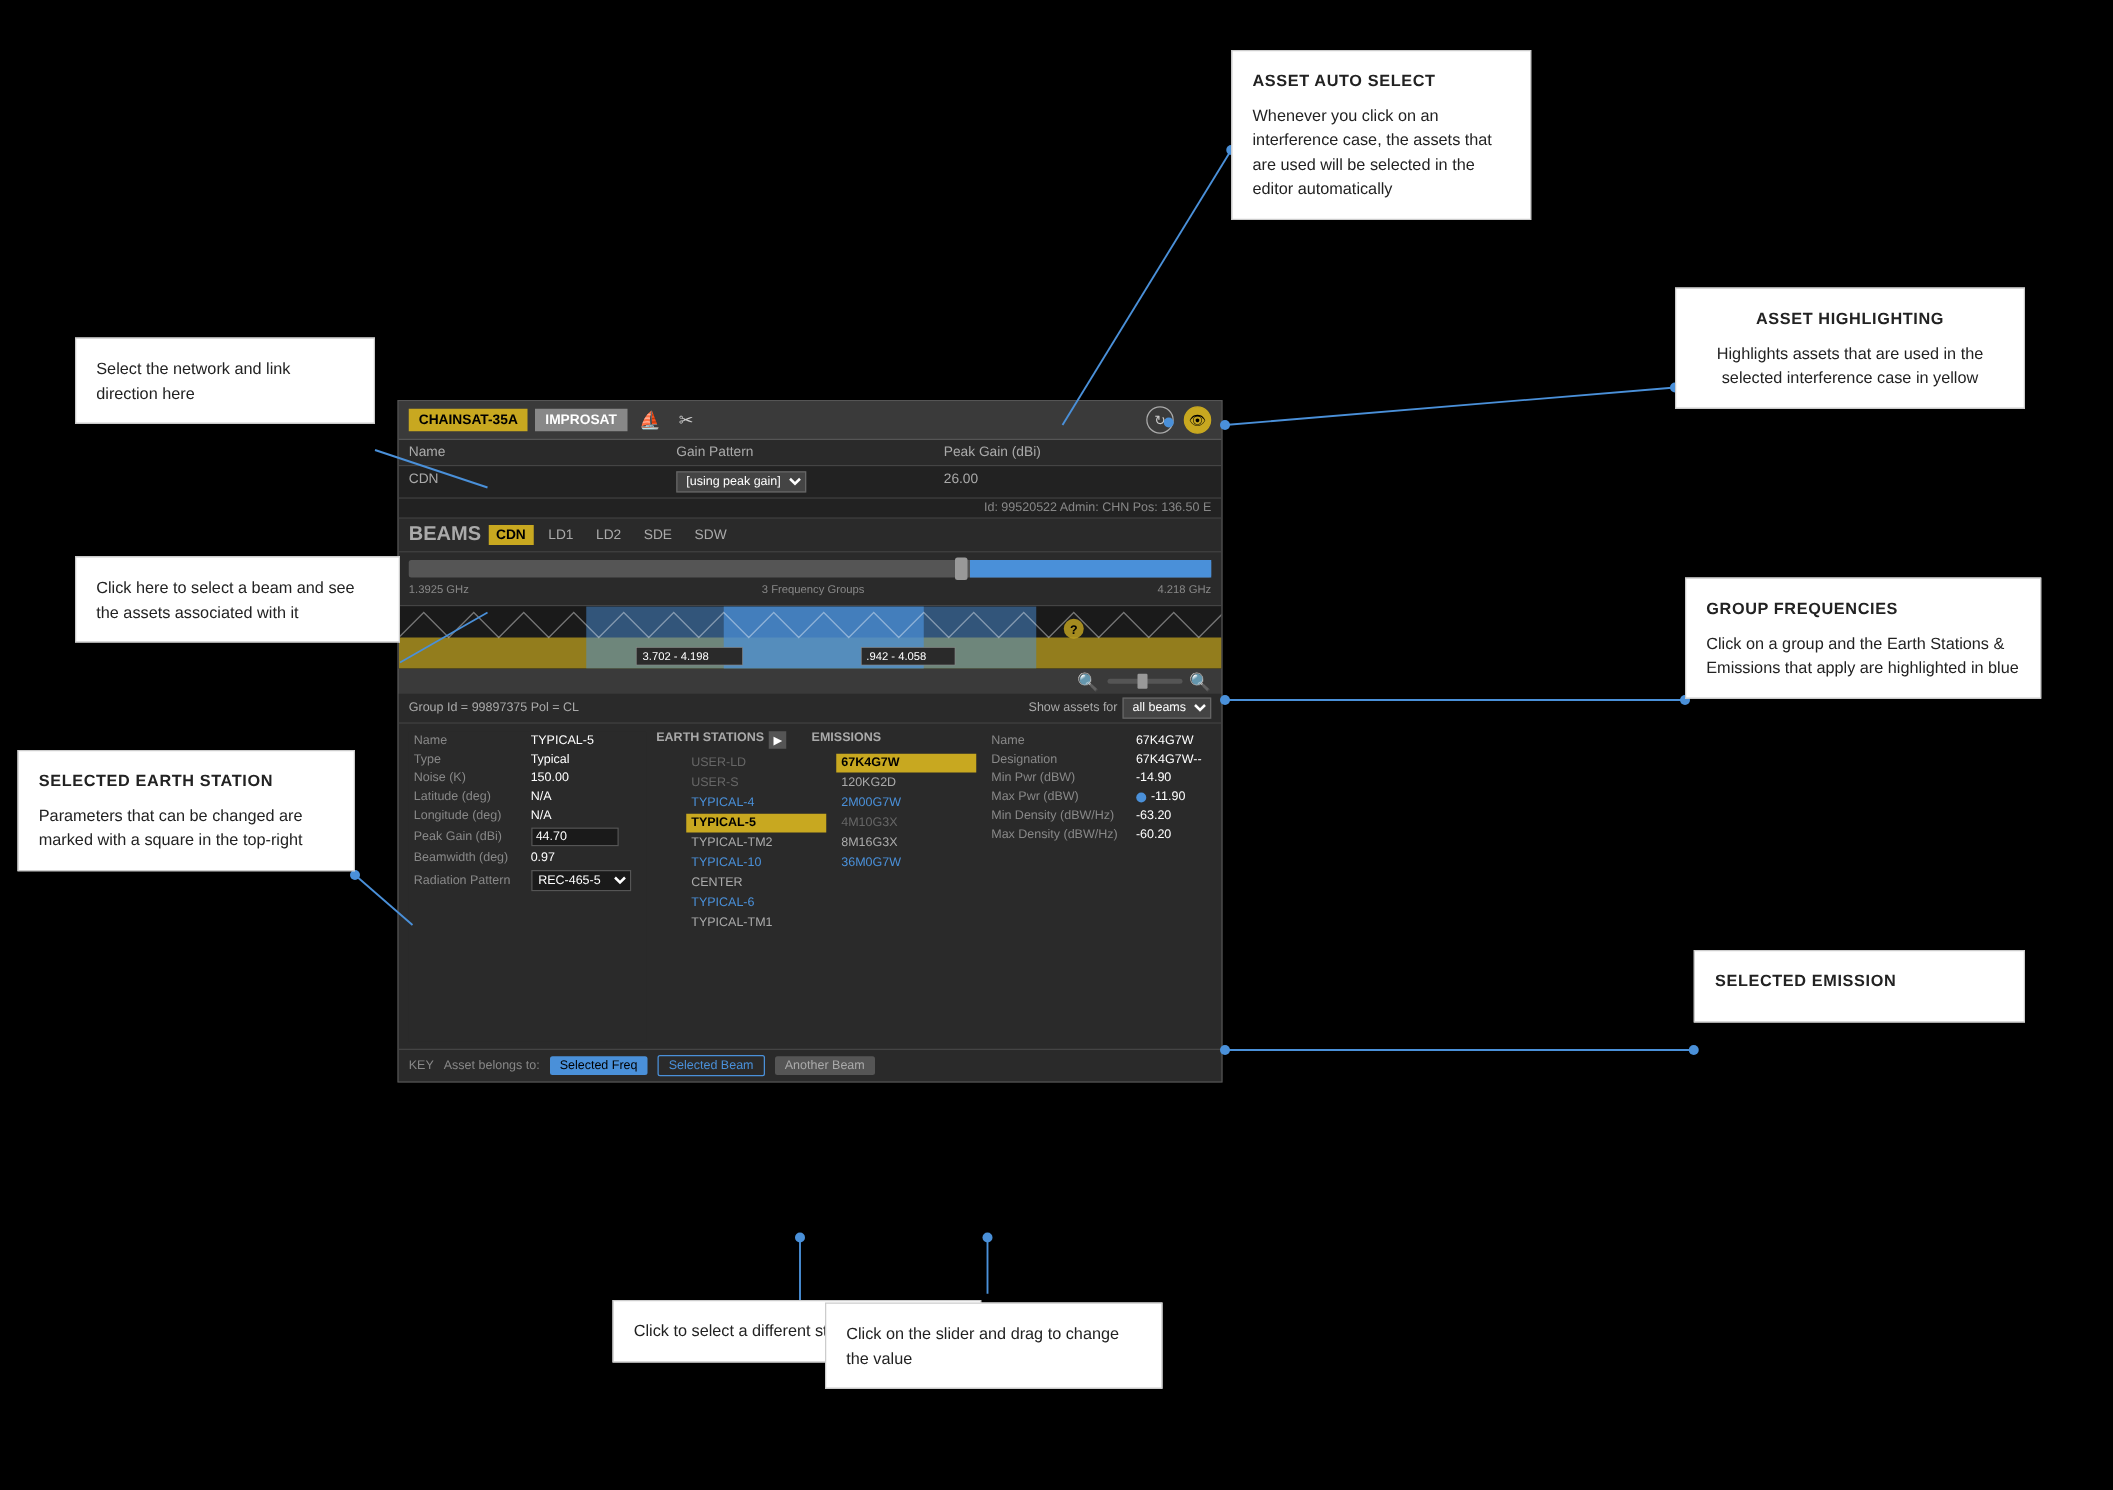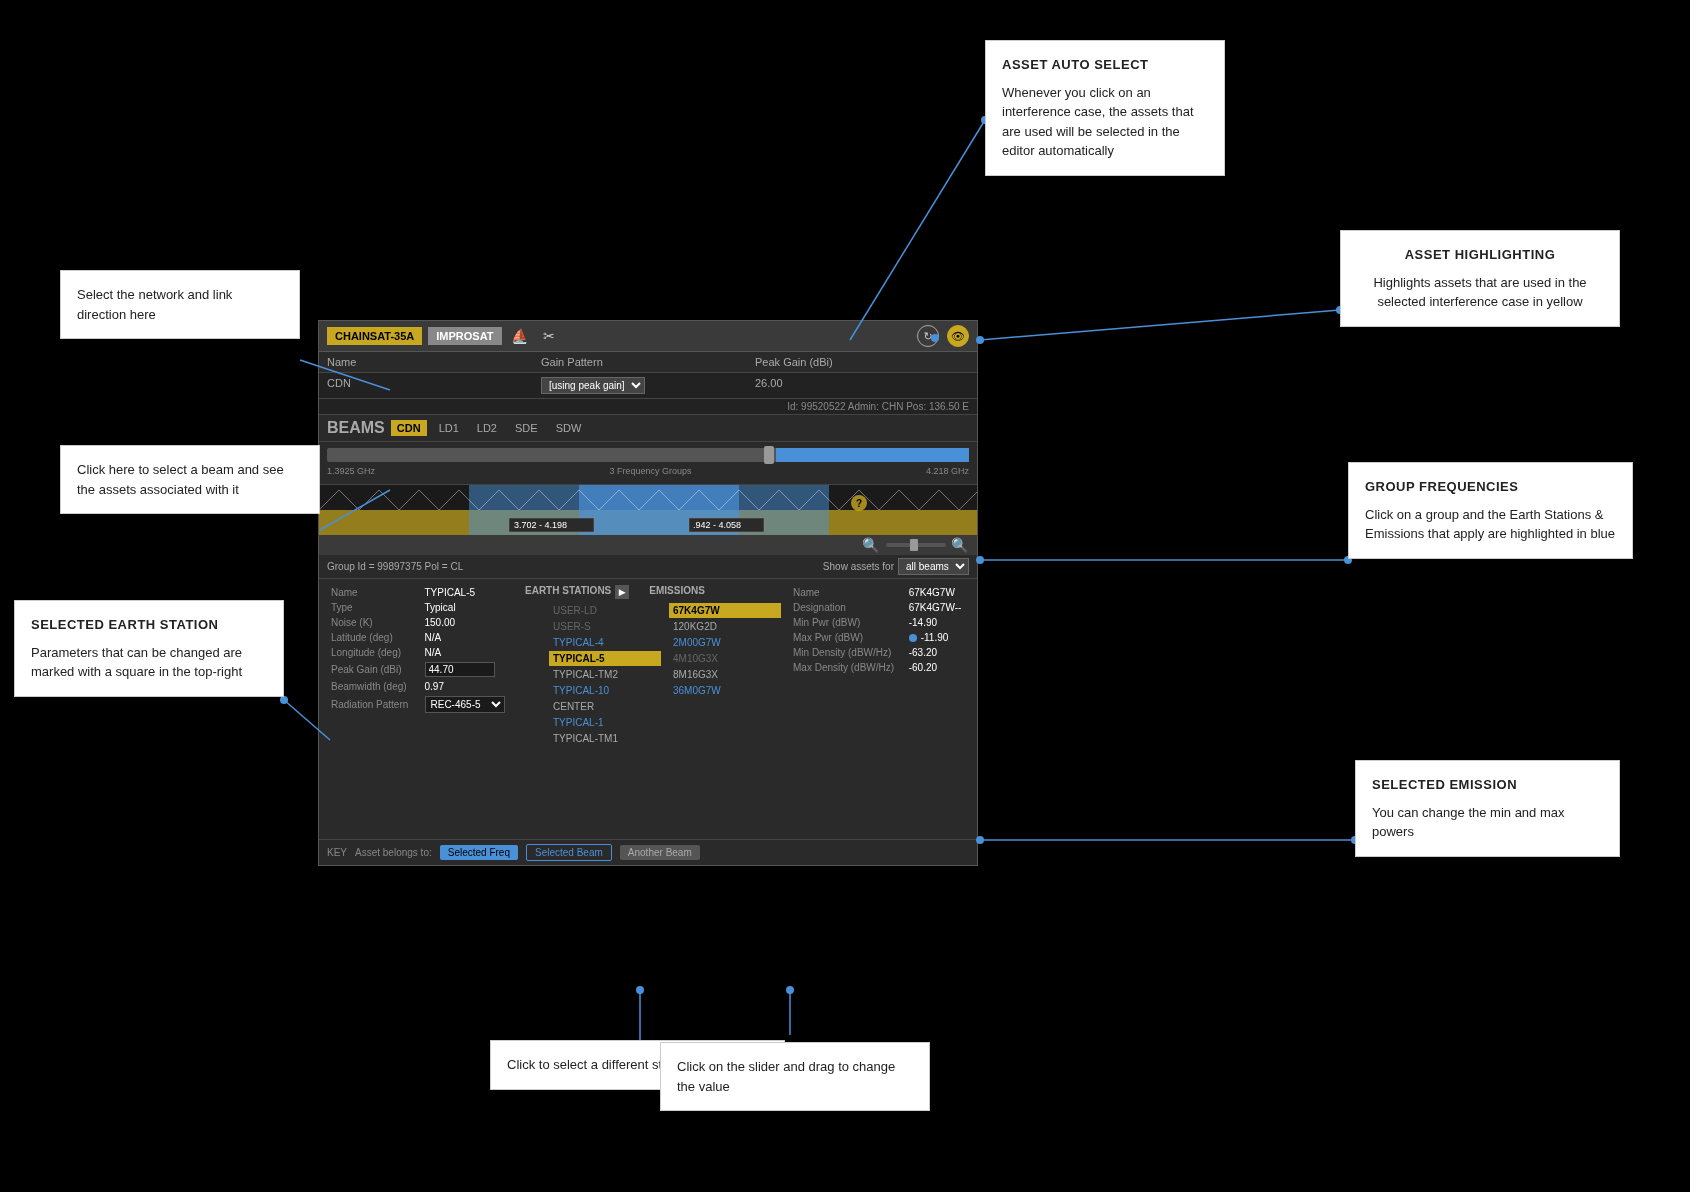--- a/index.html
+++ b/index.html
@@ -526,21 +526,20 @@
   <div>Click on a group and the Earth Stations &amp; Emissions that apply are highlighted in blue</div>
 </div>
 
 <div class="tooltip-box" id="tt-selected-es">
   <div class="tooltip-title">SELECTED EARTH STATION</div>
   <div>Parameters that can be changed are marked with a square in the top-right</div>
 </div>
 
 <div class="tooltip-box" id="tt-selected-emission">
   <div class="tooltip-title">SELECTED EMISSION</div>
-  <div>You can change the min and max powers</div>
 </div>
 
 <div class="tooltip-box" id="tt-click-station">
   <div>Click to select a different station or emission</div>
 </div>
 
 <div class="tooltip-box" id="tt-drag-slider" style="top:1030px; left:660px; width:270px;">
   <div>Click on the slider  and drag to change the value</div>
 </div>
 
@@ -693,21 +692,21 @@
       </div>
       <div class="es-lists">
         <div class="es-list">
           <div class="es-item gray">USER-LD</div>
           <div class="es-item gray">USER-S</div>
           <div class="es-item highlighted">TYPICAL-4</div>
           <div class="es-item selected">TYPICAL-5</div>
           <div class="es-item">TYPICAL-TM2</div>
           <div class="es-item highlighted">TYPICAL-10</div>
           <div class="es-item">CENTER</div>
-          <div class="es-item highlighted">TYPICAL-1</div>
+          <div class="es-item highlighted">TYPICAL-6</div>
           <div class="es-item">TYPICAL-TM1</div>
         </div>
         <div class="es-list">
           <div class="es-item selected">67K4G7W</div>
           <div class="es-item">120KG2D</div>
           <div class="es-item highlighted">2M00G7W</div>
           <div class="es-item gray">4M10G3X</div>
           <div class="es-item">8M16G3X</div>
           <div class="es-item highlighted">36M0G7W</div>
           <div class="es-item">&nbsp;</div>

